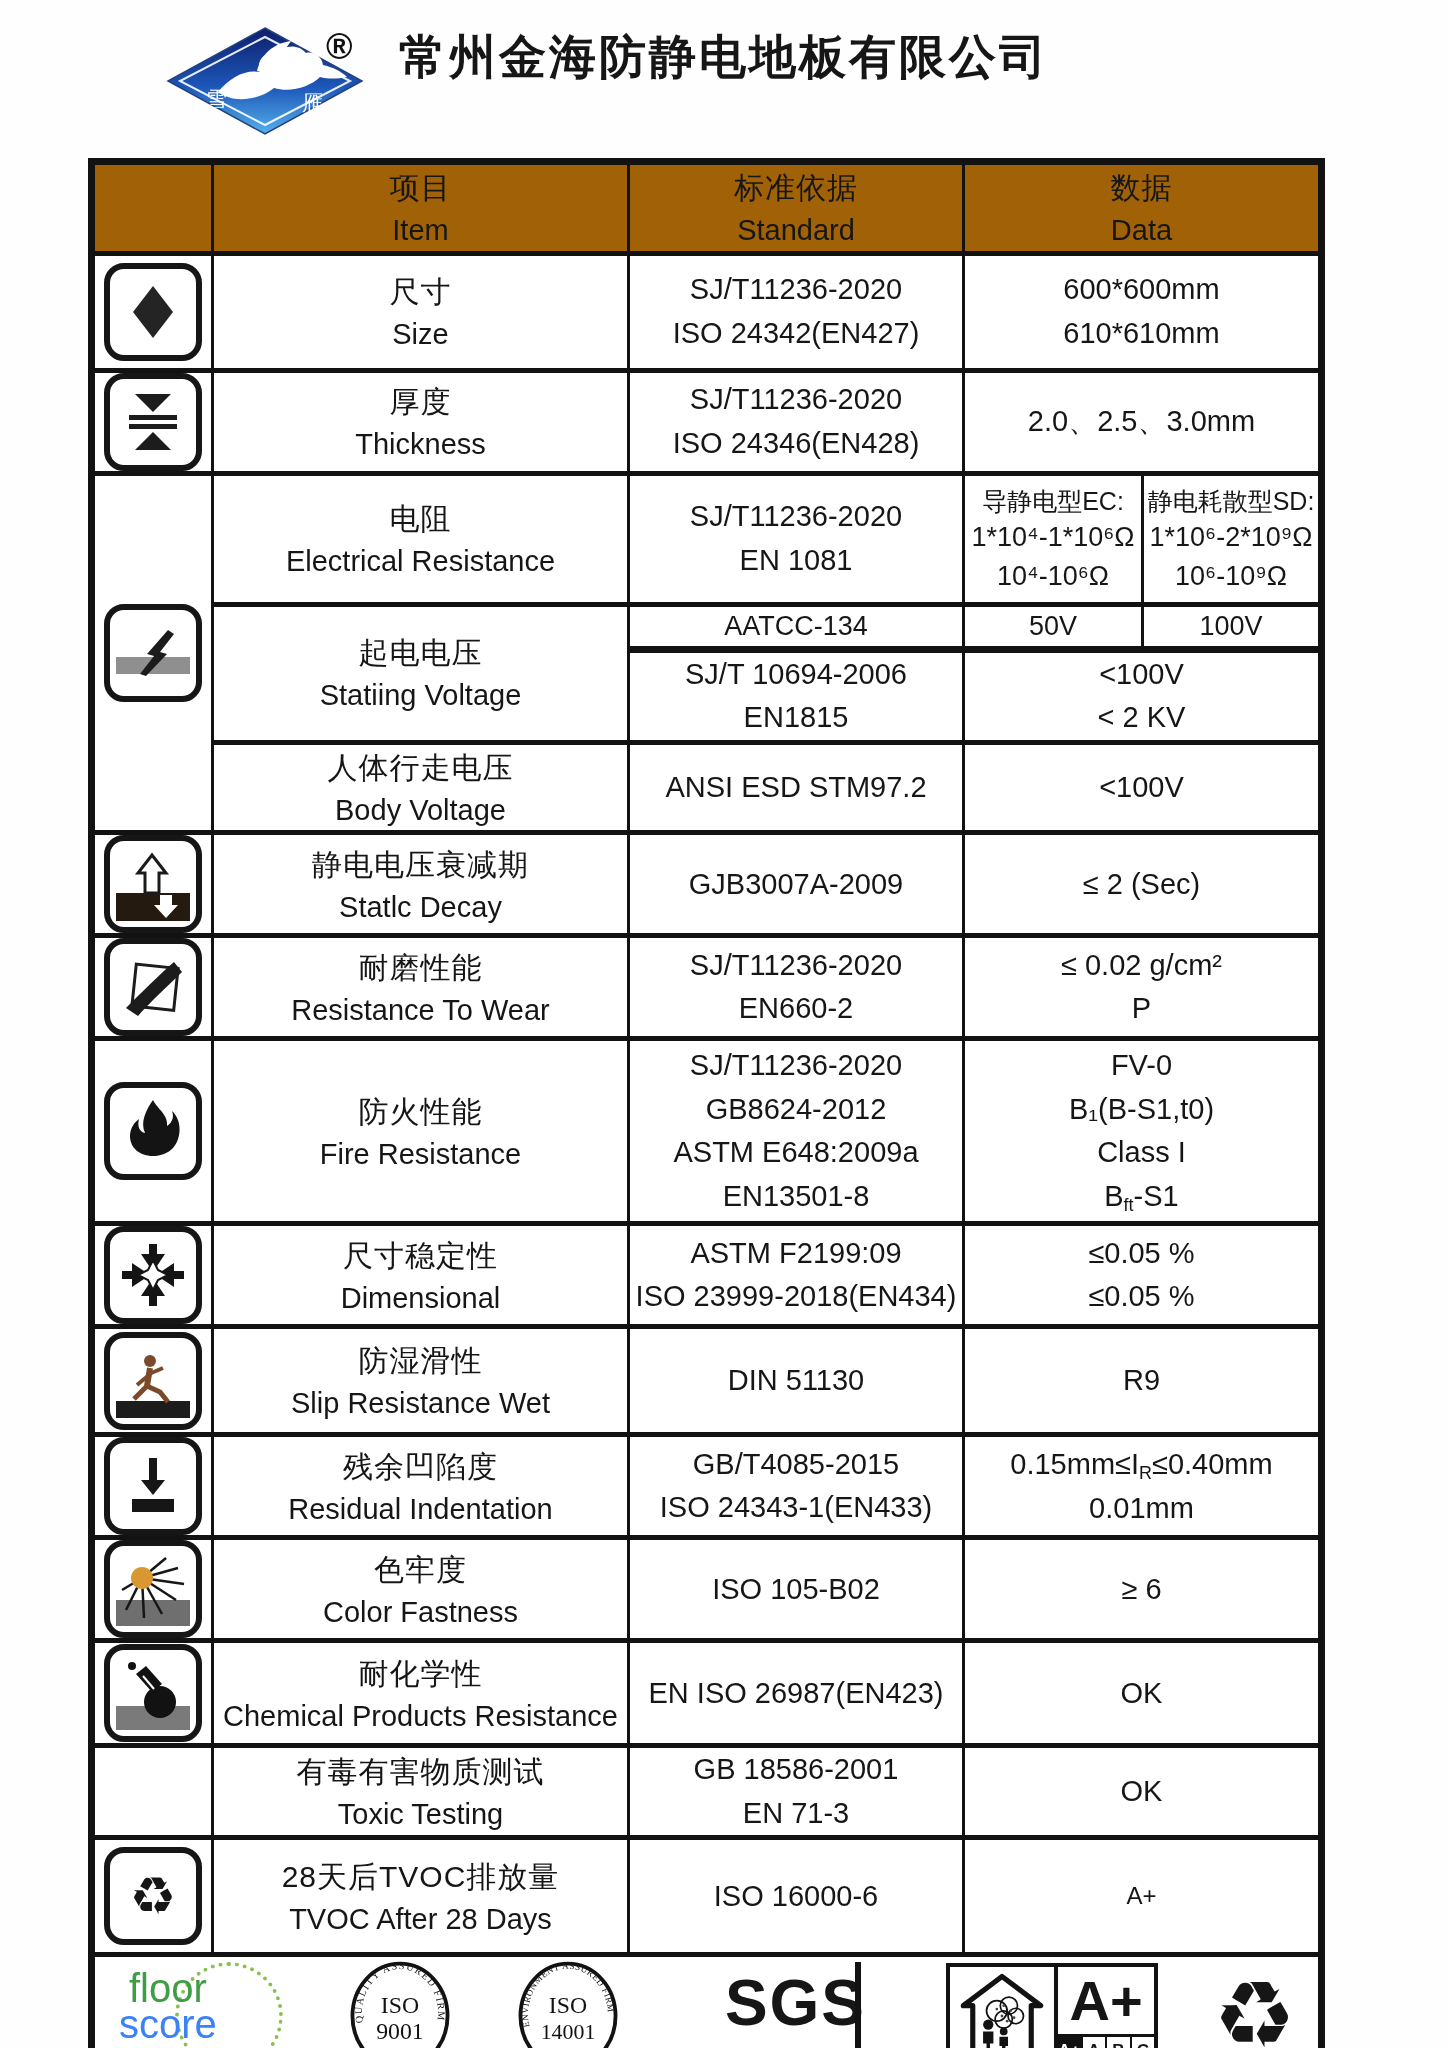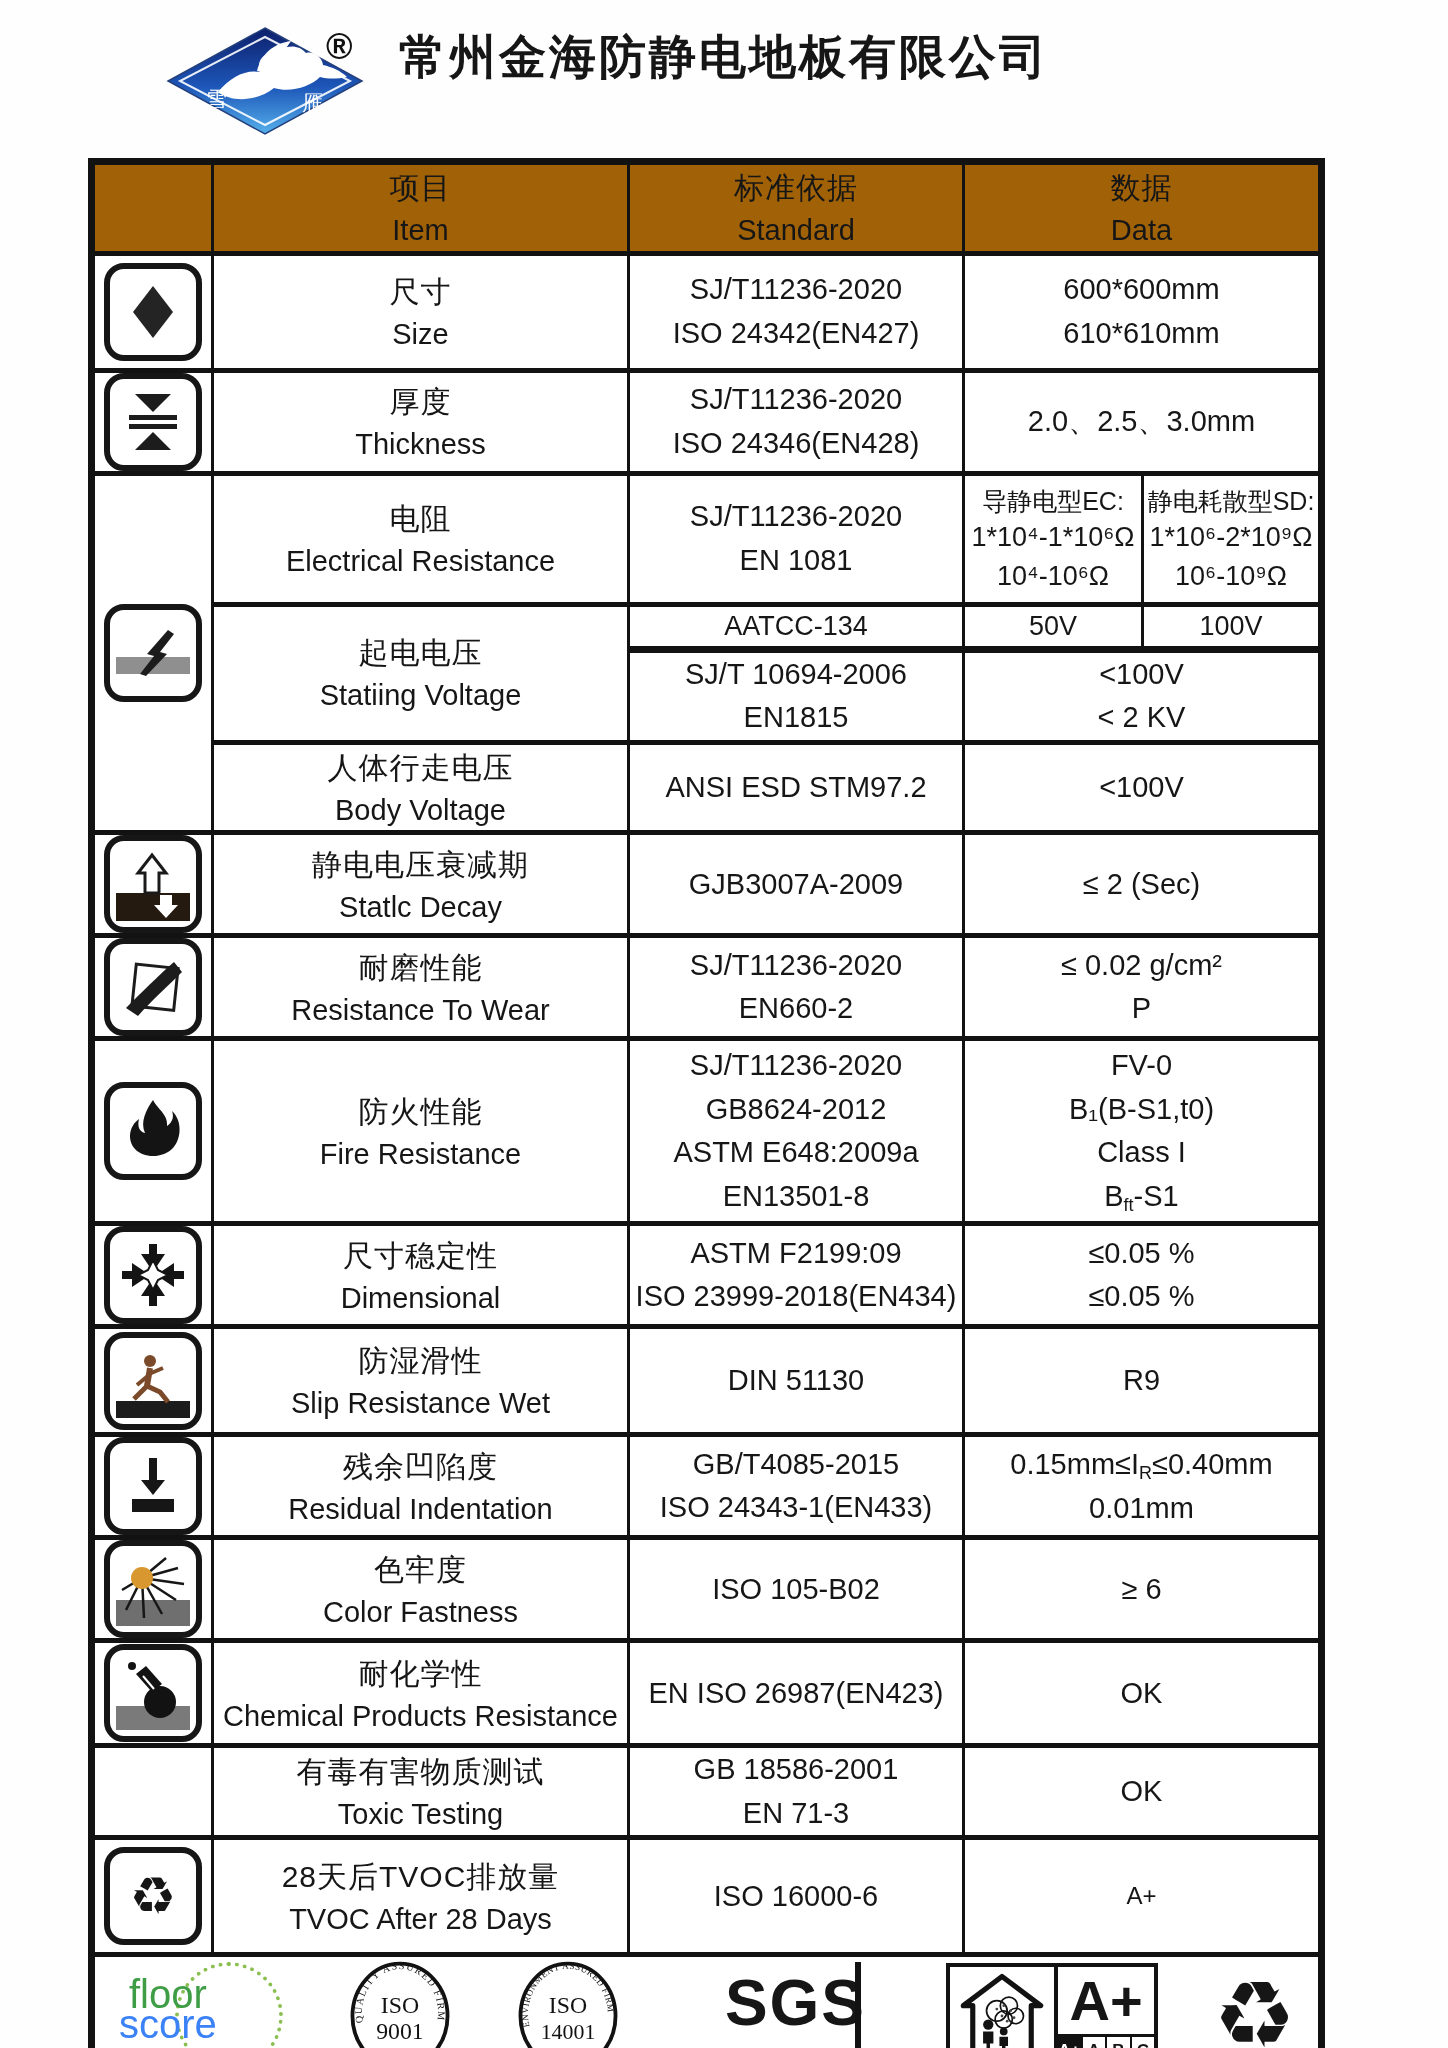--- a/index.html
+++ b/index.html
@@ -55,21 +55,21 @@
       overflow:hidden;background:#fff;}
   .ic svg{display:block;}
   .glyph{font-family:"DejaVu Sans",sans-serif;font-size:52px;line-height:1;color:#161616;}
 
   
   .footer-strip{display:flex;align-items:center;justify-content:space-between;
                 padding:0 22px;height:118px;}
   .fs{position:relative;width:172px;height:112px;text-align:left;}
   .fs .dots{position:absolute;right:6px;top:2px;width:100px;height:100px;
             border:4px dotted #8bbf52;border-radius:50%;}
-  .fs .w1{position:absolute;left:12px;top:12px;font-size:40px;letter-spacing:0;}
+  .fs .w1{position:absolute;left:12px;top:6px;font-size:40px;letter-spacing:0;}
   .fs .w2{position:absolute;left:2px;top:42px;font-size:40px;}
   .seal{display:block;}
   .sgs{position:relative;width:212px;height:108px;}
   .sgs .word{position:absolute;left:46px;top:4px;font-size:64px;font-weight:800;letter-spacing:2px;}
   .sgs .vline{position:absolute;left:176px;top:0px;width:6px;height:104px;background:#121212;}
   .aplus{display:flex;align-items:stretch;height:106px;}
   .aplus .house{width:104px;border:4px solid #121212;background:#fff;display:flex;
                 align-items:center;justify-content:center;}
   .aplus .panel{width:96px;border:4px solid #121212;border-left:none;display:flex;
                 flex-direction:column;}

